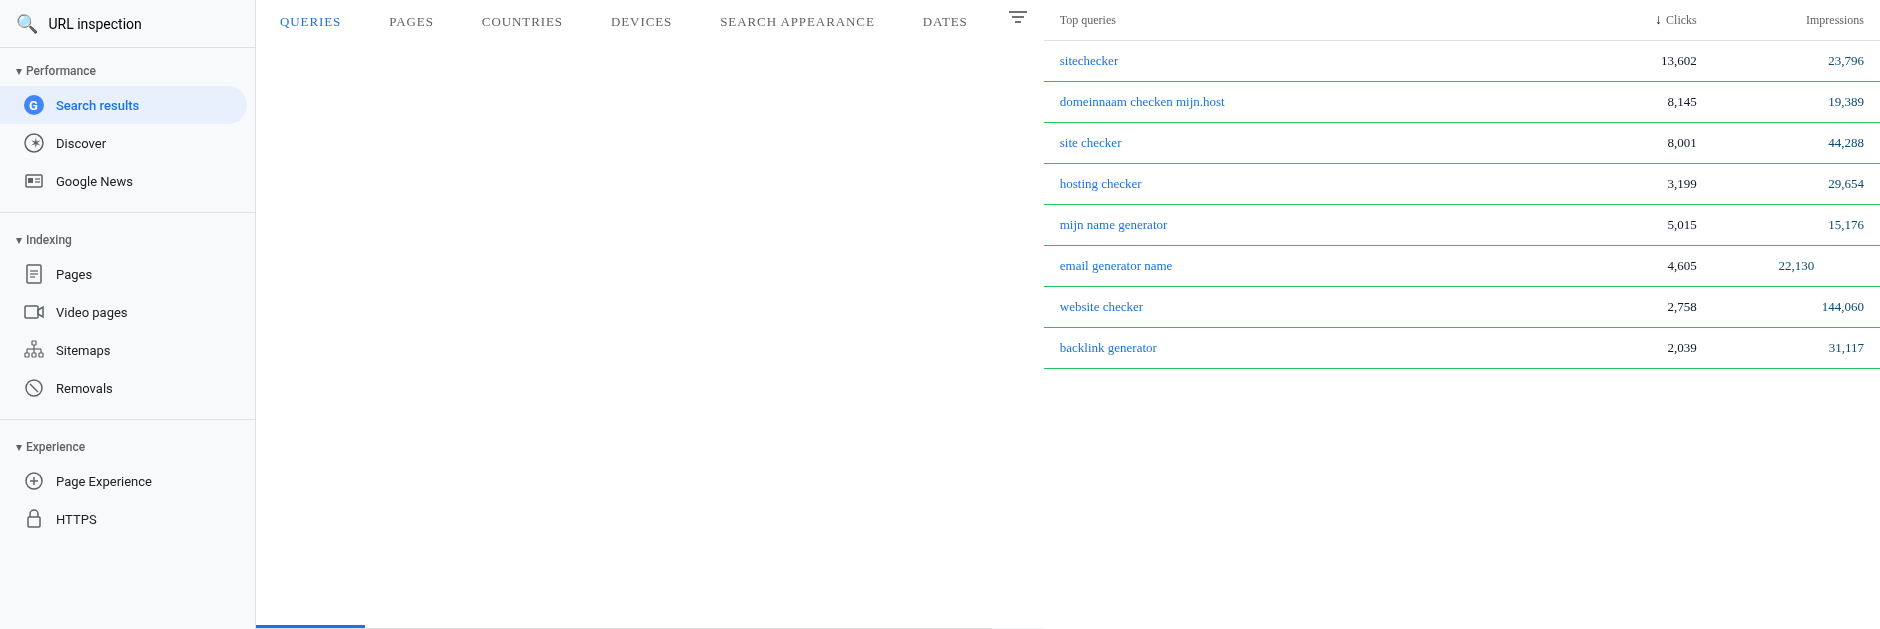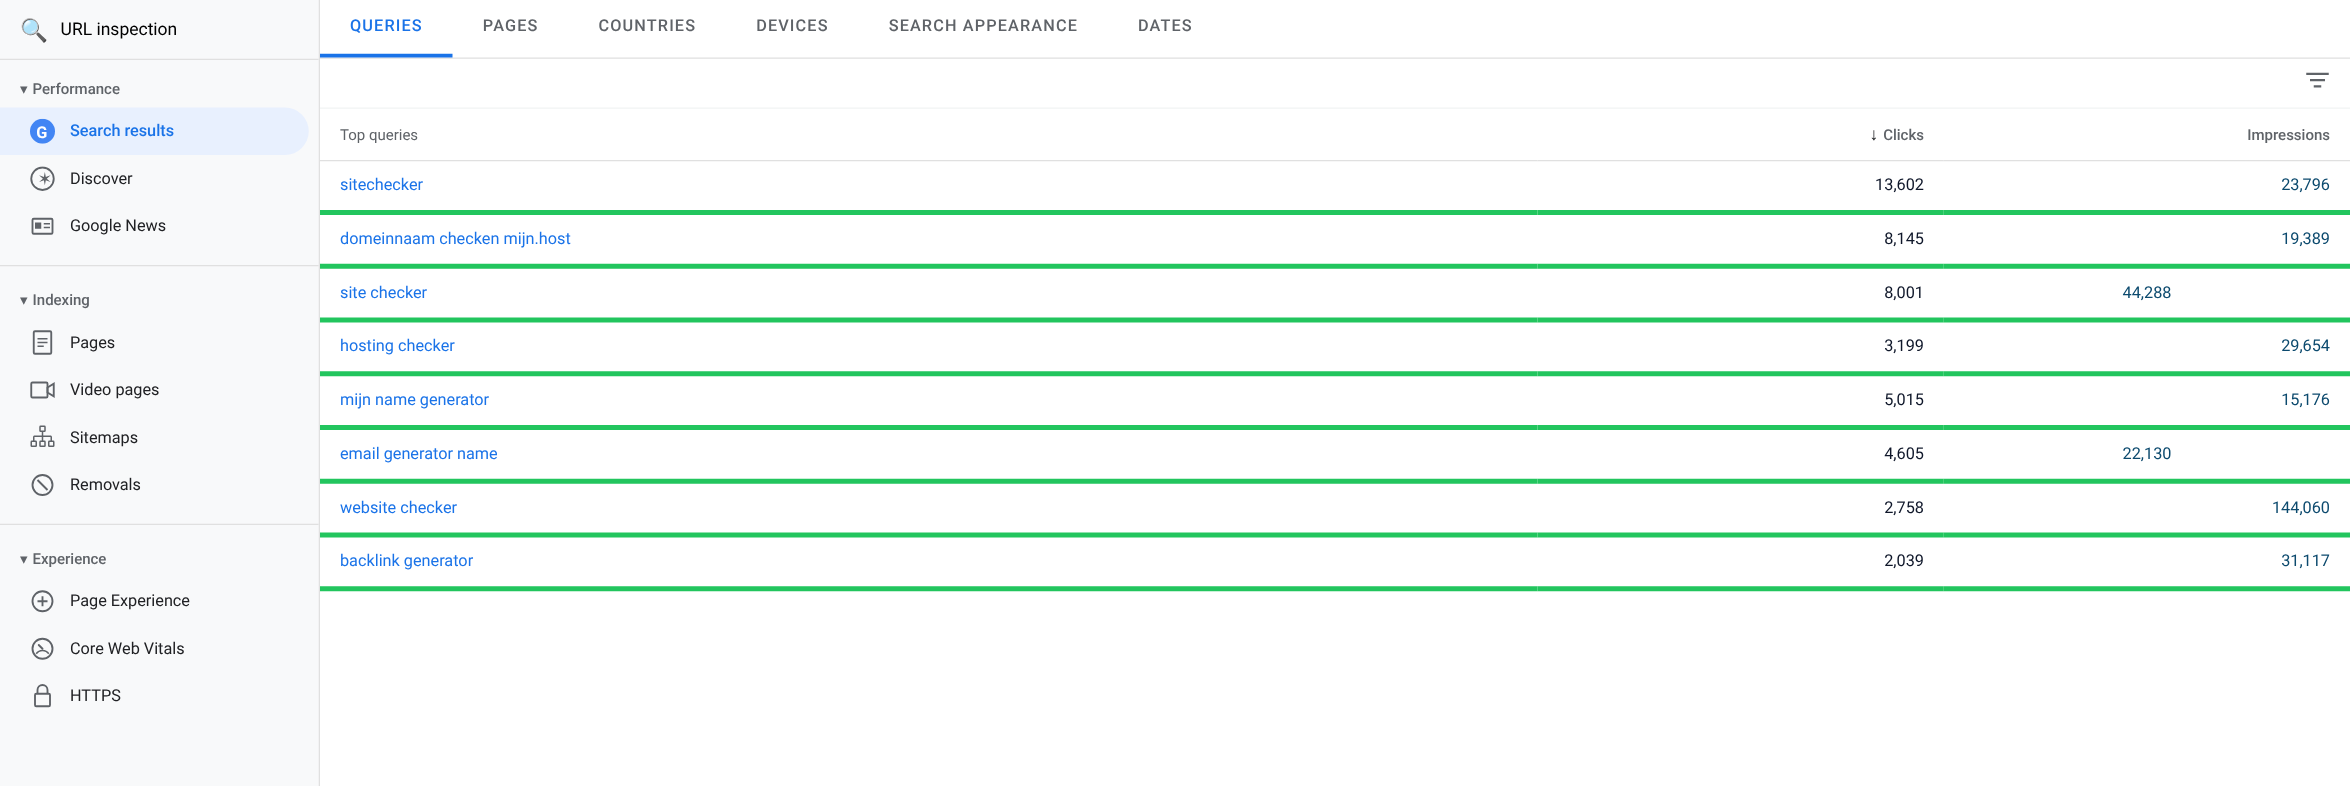--- a/index.html
+++ b/index.html
@@ -80,21 +80,21 @@
       border-top: 1px solid #e0e0e0;
       margin: 4px 0;
     }
 
     
     .main {
       flex: 1;
       background: #fff;
       overflow-y: auto;
       display: flex;
-      flex-direction: column;
+      font-family: Liberation Serif, serif;
     }
 
     
     .tabs {
       display: flex;
       border-bottom: 1px solid #e0e0e0;
       background: #fff;
     }
     .tab {
       padding: 14px 24px;
@@ -144,21 +144,21 @@
       text-align: left;
     }
     thead th.right {
       text-align: right;
     }
     .col-query { width: 60%; }
     .col-clicks { width: 20%; text-align: right; }
     .col-impressions { width: 20%; text-align: right; }
 
     tbody tr {
-      border-bottom: 4px solid #22c55e;
+      border-bottom: 1px solid #22c55e;
     }
     tbody td {
       padding: 12px 16px;
       font-size: 13px;
     }
     .query-link {
       color: #1a73e8;
       text-decoration: none;
     }
     .num-blue {
@@ -294,30 +294,20 @@
     </div>
     <div class="sidebar-item">
       <span class="icon">
         <svg width="20" height="20" viewBox="0 0 20 20">
           <circle cx="10" cy="10" r="8" fill="none" stroke="#5f6368" stroke-width="1.5"></circle>
           <line x1="10" y1="6" x2="10" y2="14" stroke="#5f6368" stroke-width="1.5"></line>
           <line x1="6" y1="10" x2="14" y2="10" stroke="#5f6368" stroke-width="1.5"></line>
         </svg>
       </span>
       <span>Page Experience</span>
-    </div>
-    <div class="sidebar-item">
-      <span class="icon">
-        <svg width="20" height="20" viewBox="0 0 20 20">
-          <circle cx="10" cy="10" r="8" fill="none" stroke="#5f6368" stroke-width="1.5"></circle>
-          <path d="M5 14 A6 6 0 0 1 15 14" fill="none" stroke="#5f6368" stroke-width="1.2"></path>
-          <line x1="10" y1="10" x2="7" y2="7" stroke="#5f6368" stroke-width="1.5" stroke-linecap="round"></line>
-        </svg>
-      </span>
-      <span>Core Web Vitals</span>
     </div>
     <div class="sidebar-item">
       <span class="icon">
         <svg width="16" height="20" viewBox="0 0 16 20">
           <rect x="2" y="8" width="12" height="10" rx="1" fill="none" stroke="#5f6368" stroke-width="1.5"></rect>
           <path d="M4 8 V5 A4 4 0 0 1 12 5 V8" fill="none" stroke="#5f6368" stroke-width="1.5"></path>
         </svg>
       </span>
       <span>HTTPS</span>
     </div>
@@ -370,21 +360,21 @@
             <td class="num-red" style="text-align: right;">23,796</td>
           </tr>
           <tr>
             <td><a href="#" class="query-link">domeinnaam checken mijn.host</a></td>
             <td class="num-blue">8,145</td>
             <td class="num-red" style="text-align: right;">19,389</td>
           </tr>
           <tr>
             <td><a href="#" class="query-link">site checker</a></td>
             <td class="num-blue">8,001</td>
-            <td class="num-red" style="text-align: center;">44,288</td>
+            <td class="num-red" style="text-align: right;">44,288</td>
           </tr>
           <tr>
             <td><a href="#" class="query-link">hosting checker</a></td>
             <td class="num-blue">3,199</td>
             <td class="num-red" style="text-align: right;">29,654</td>
           </tr>
           <tr>
             <td><a href="#" class="query-link">mijn name generator</a></td>
             <td class="num-blue">5,015</td>
             <td class="num-red" style="text-align: right;">15,176</td>

